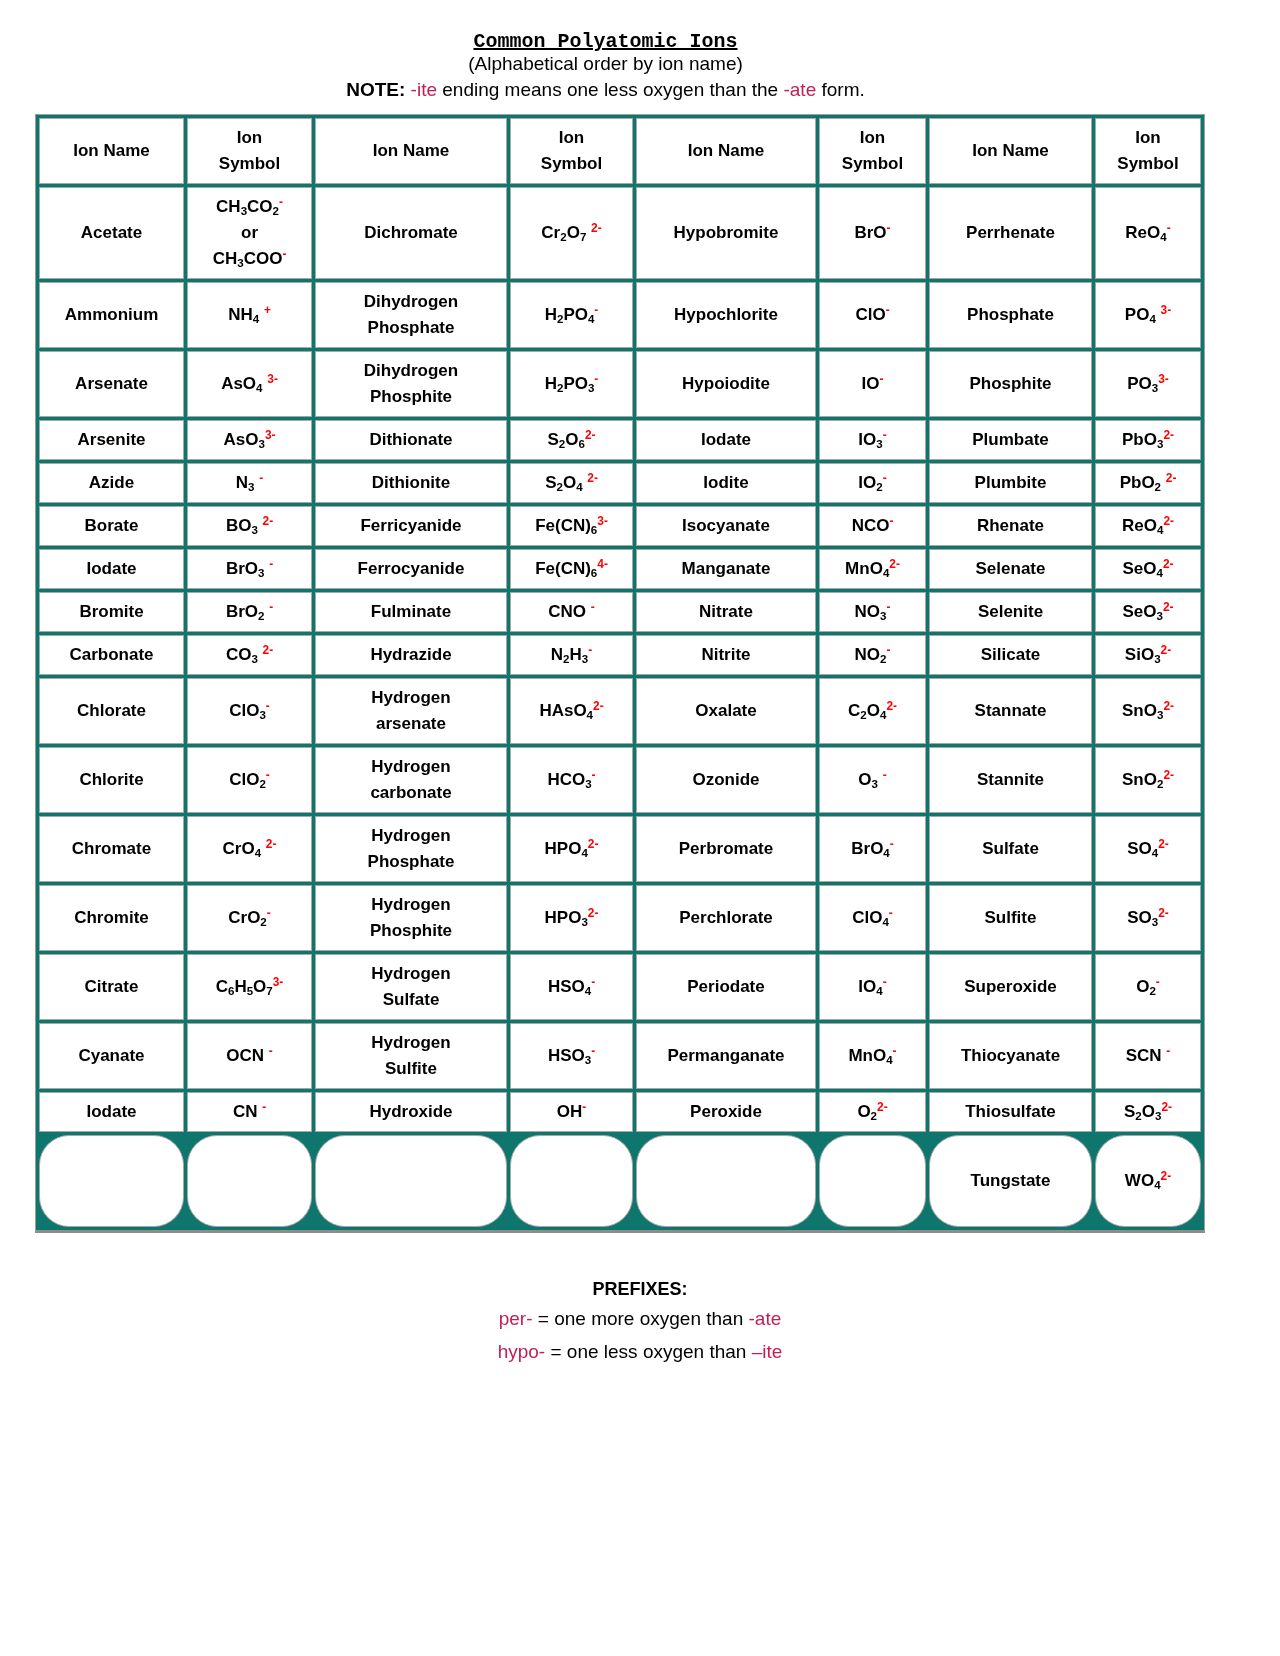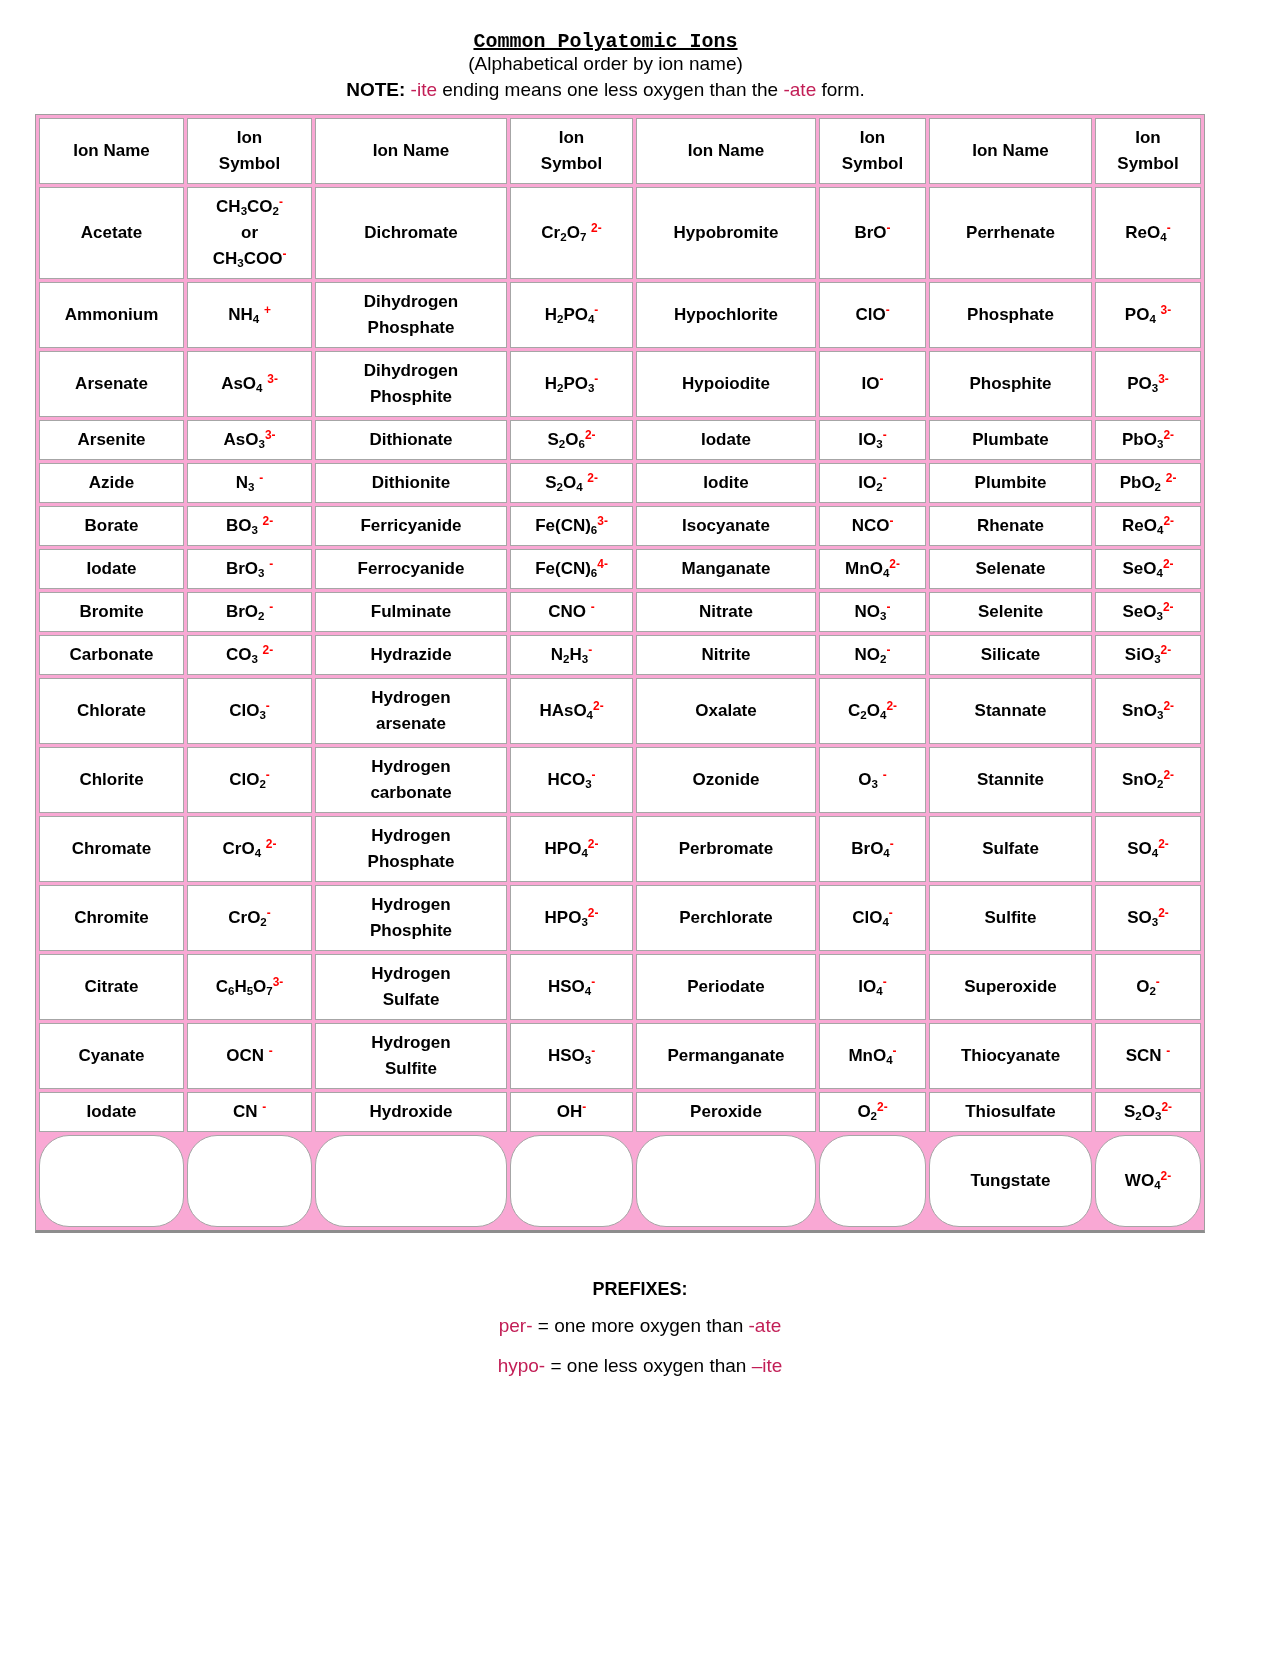--- a/index.html
+++ b/index.html
@@ -37,21 +37,21 @@
   .note-line .bold{font-weight:bold;text-align:right;}
   .accent{color:var(--accent);}
   table.ions{
     margin:13px 0 0 35px;
     border-collapse:separate;
     border-spacing:3px;
     table-layout:fixed;
     width:1141px;
     border:1px solid #9e9e9e;
     border-bottom:3px solid #8d8d8d;
-    background:#f9a8d4;
+    background:#0f766e;
   }
   table.ions td, table.ions th{
     border:1px solid #a6a6a6;
     background:#ffffff;
     text-align:center;
     vertical-align:middle;
     font-weight:bold;
     font-size:17px;
     line-height:26px;
     padding:6px 2px;
@@ -64,21 +64,21 @@
   .prefixes{
     text-align:center;
     margin-top:46px;
     font-size:19px;
   }
   .prefixes-heading{
     font-weight:bold;
     font-size:18px;
     margin:0 0 4px 0;
   }
-  .prefix-line{line-height:28px;margin:12px;}
+  .prefix-line{line-height:28px;margin:5px;}
 </style>
 </head>
 <body>
 
 <div class="doc">
   <div class="content">
     <h1 class="page-title">Common Polyatomic Ions</h1>
     <div class="subtitle">(Alphabetical order by ion name)</div>
     <div class="note-line"><span class="bold">NOTE: </span><span class="accent">-ite</span><span> ending means one less oxygen than the </span><span class="accent">-ate</span><span> form.</span></div>
   </div>

